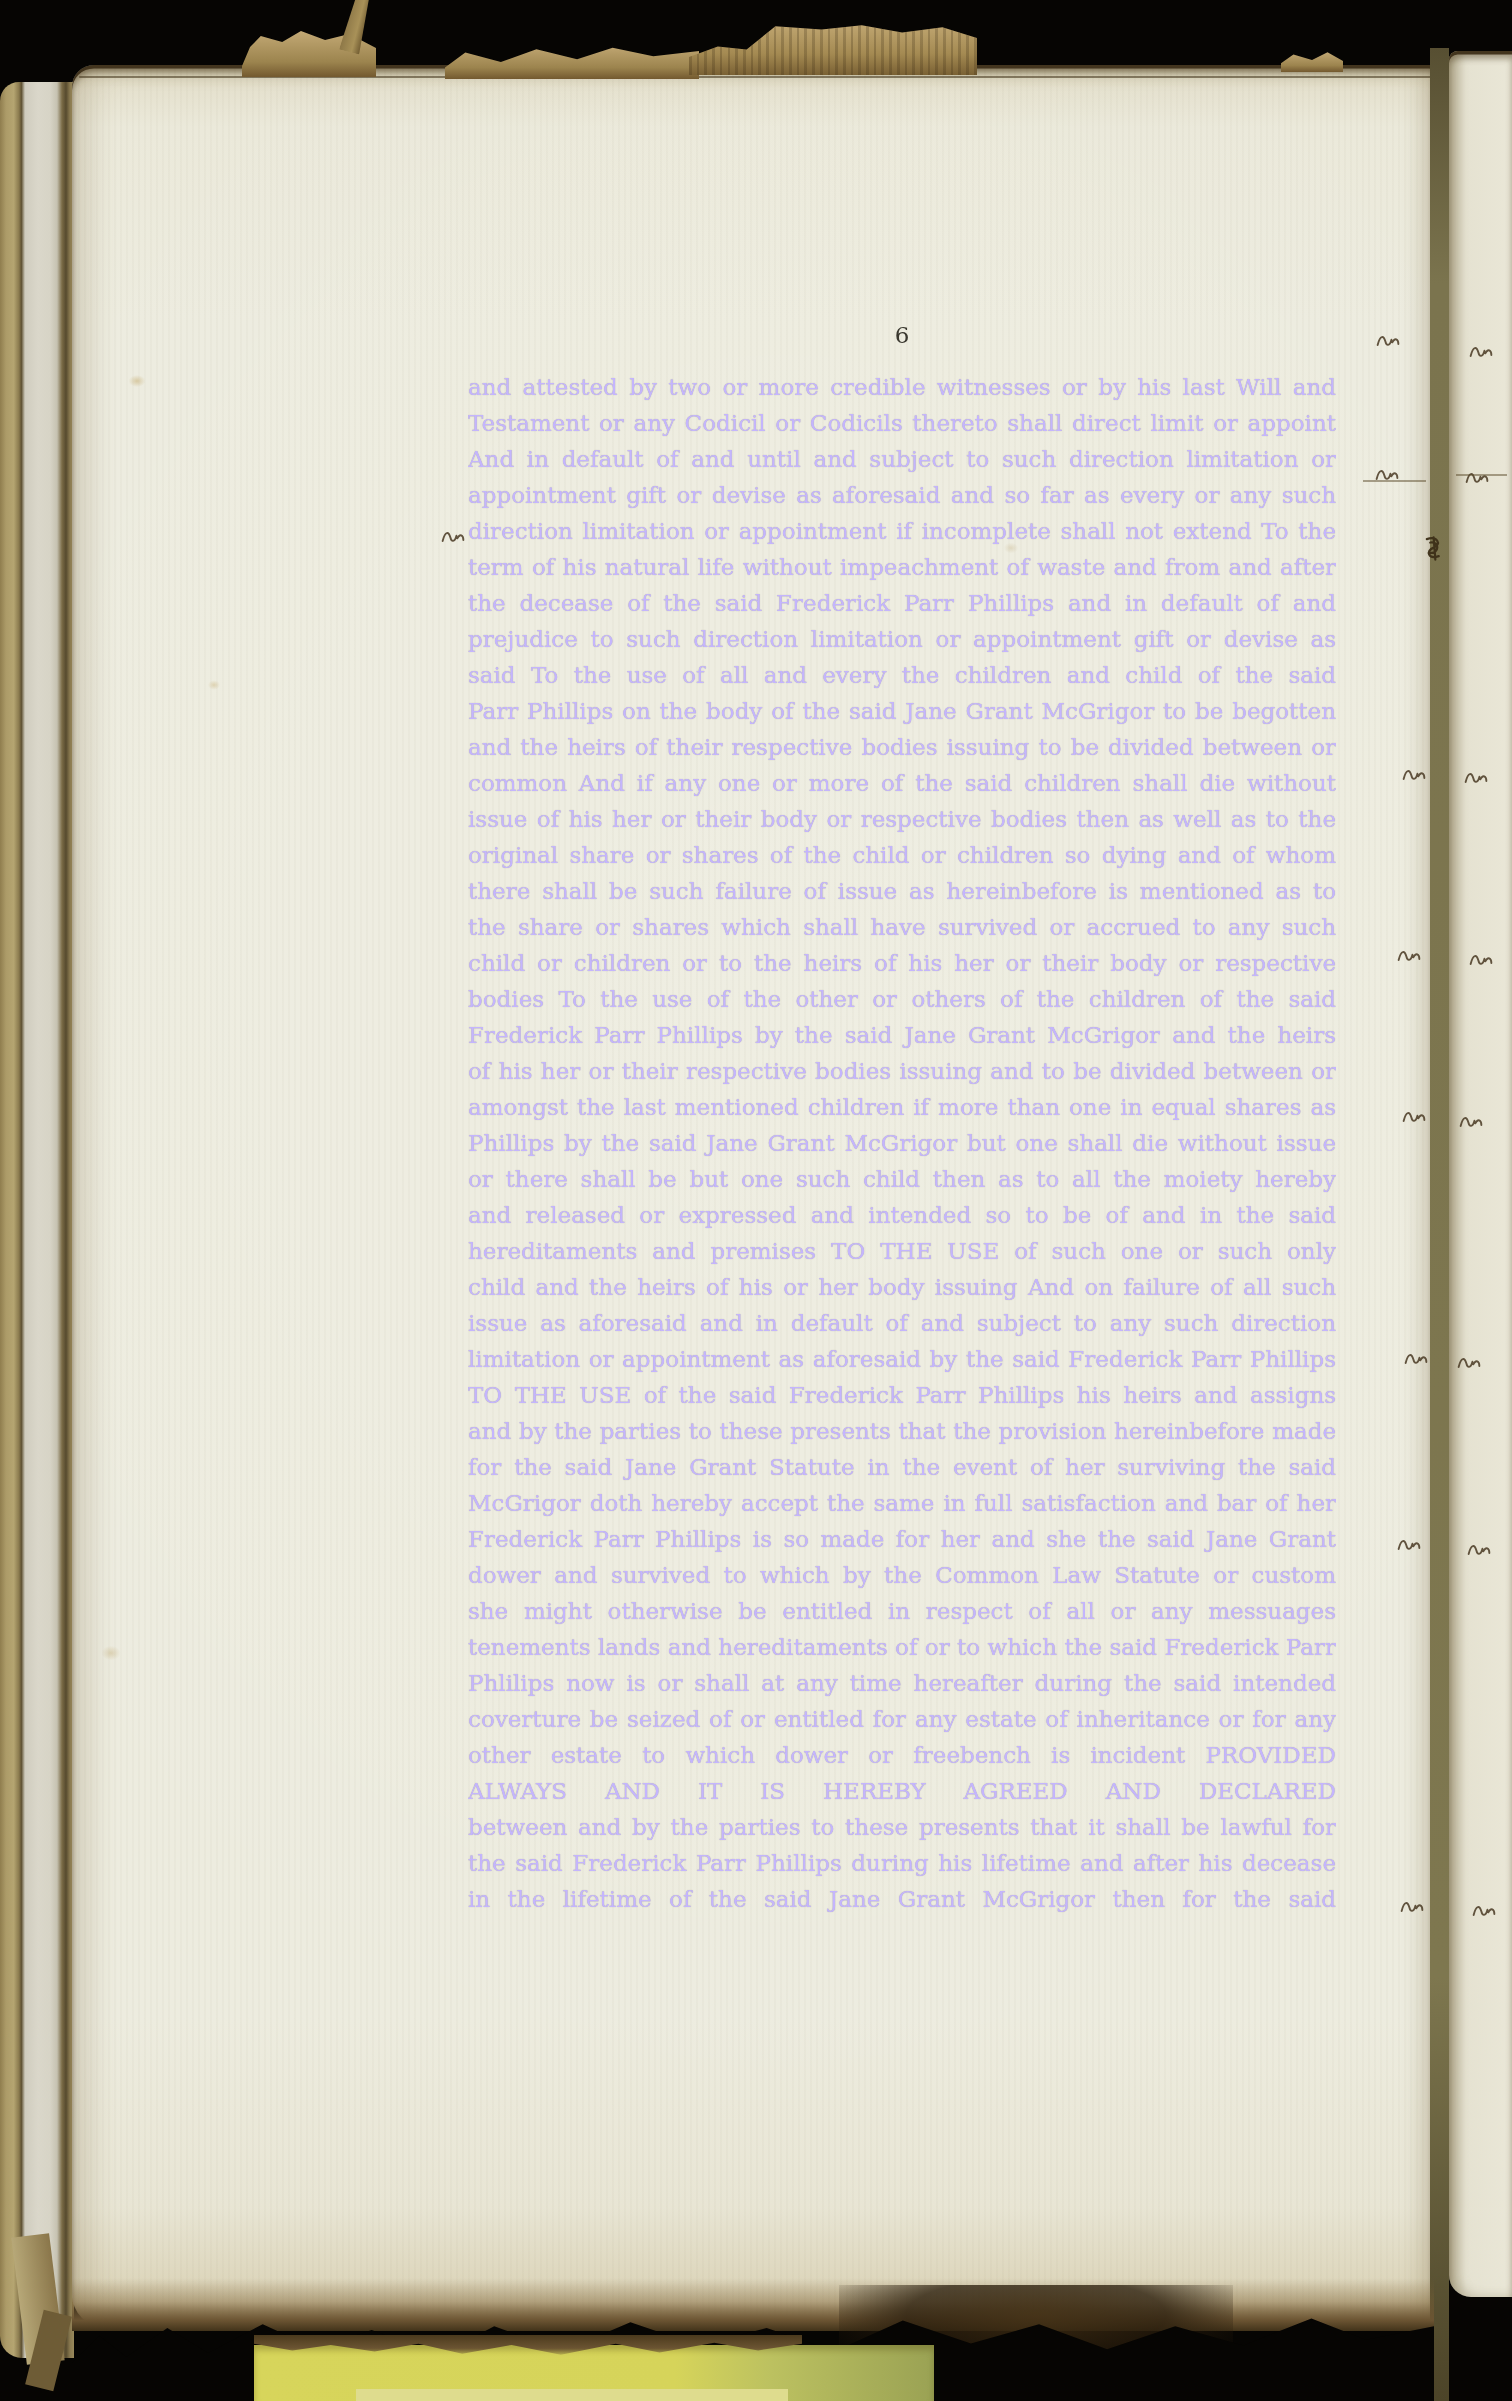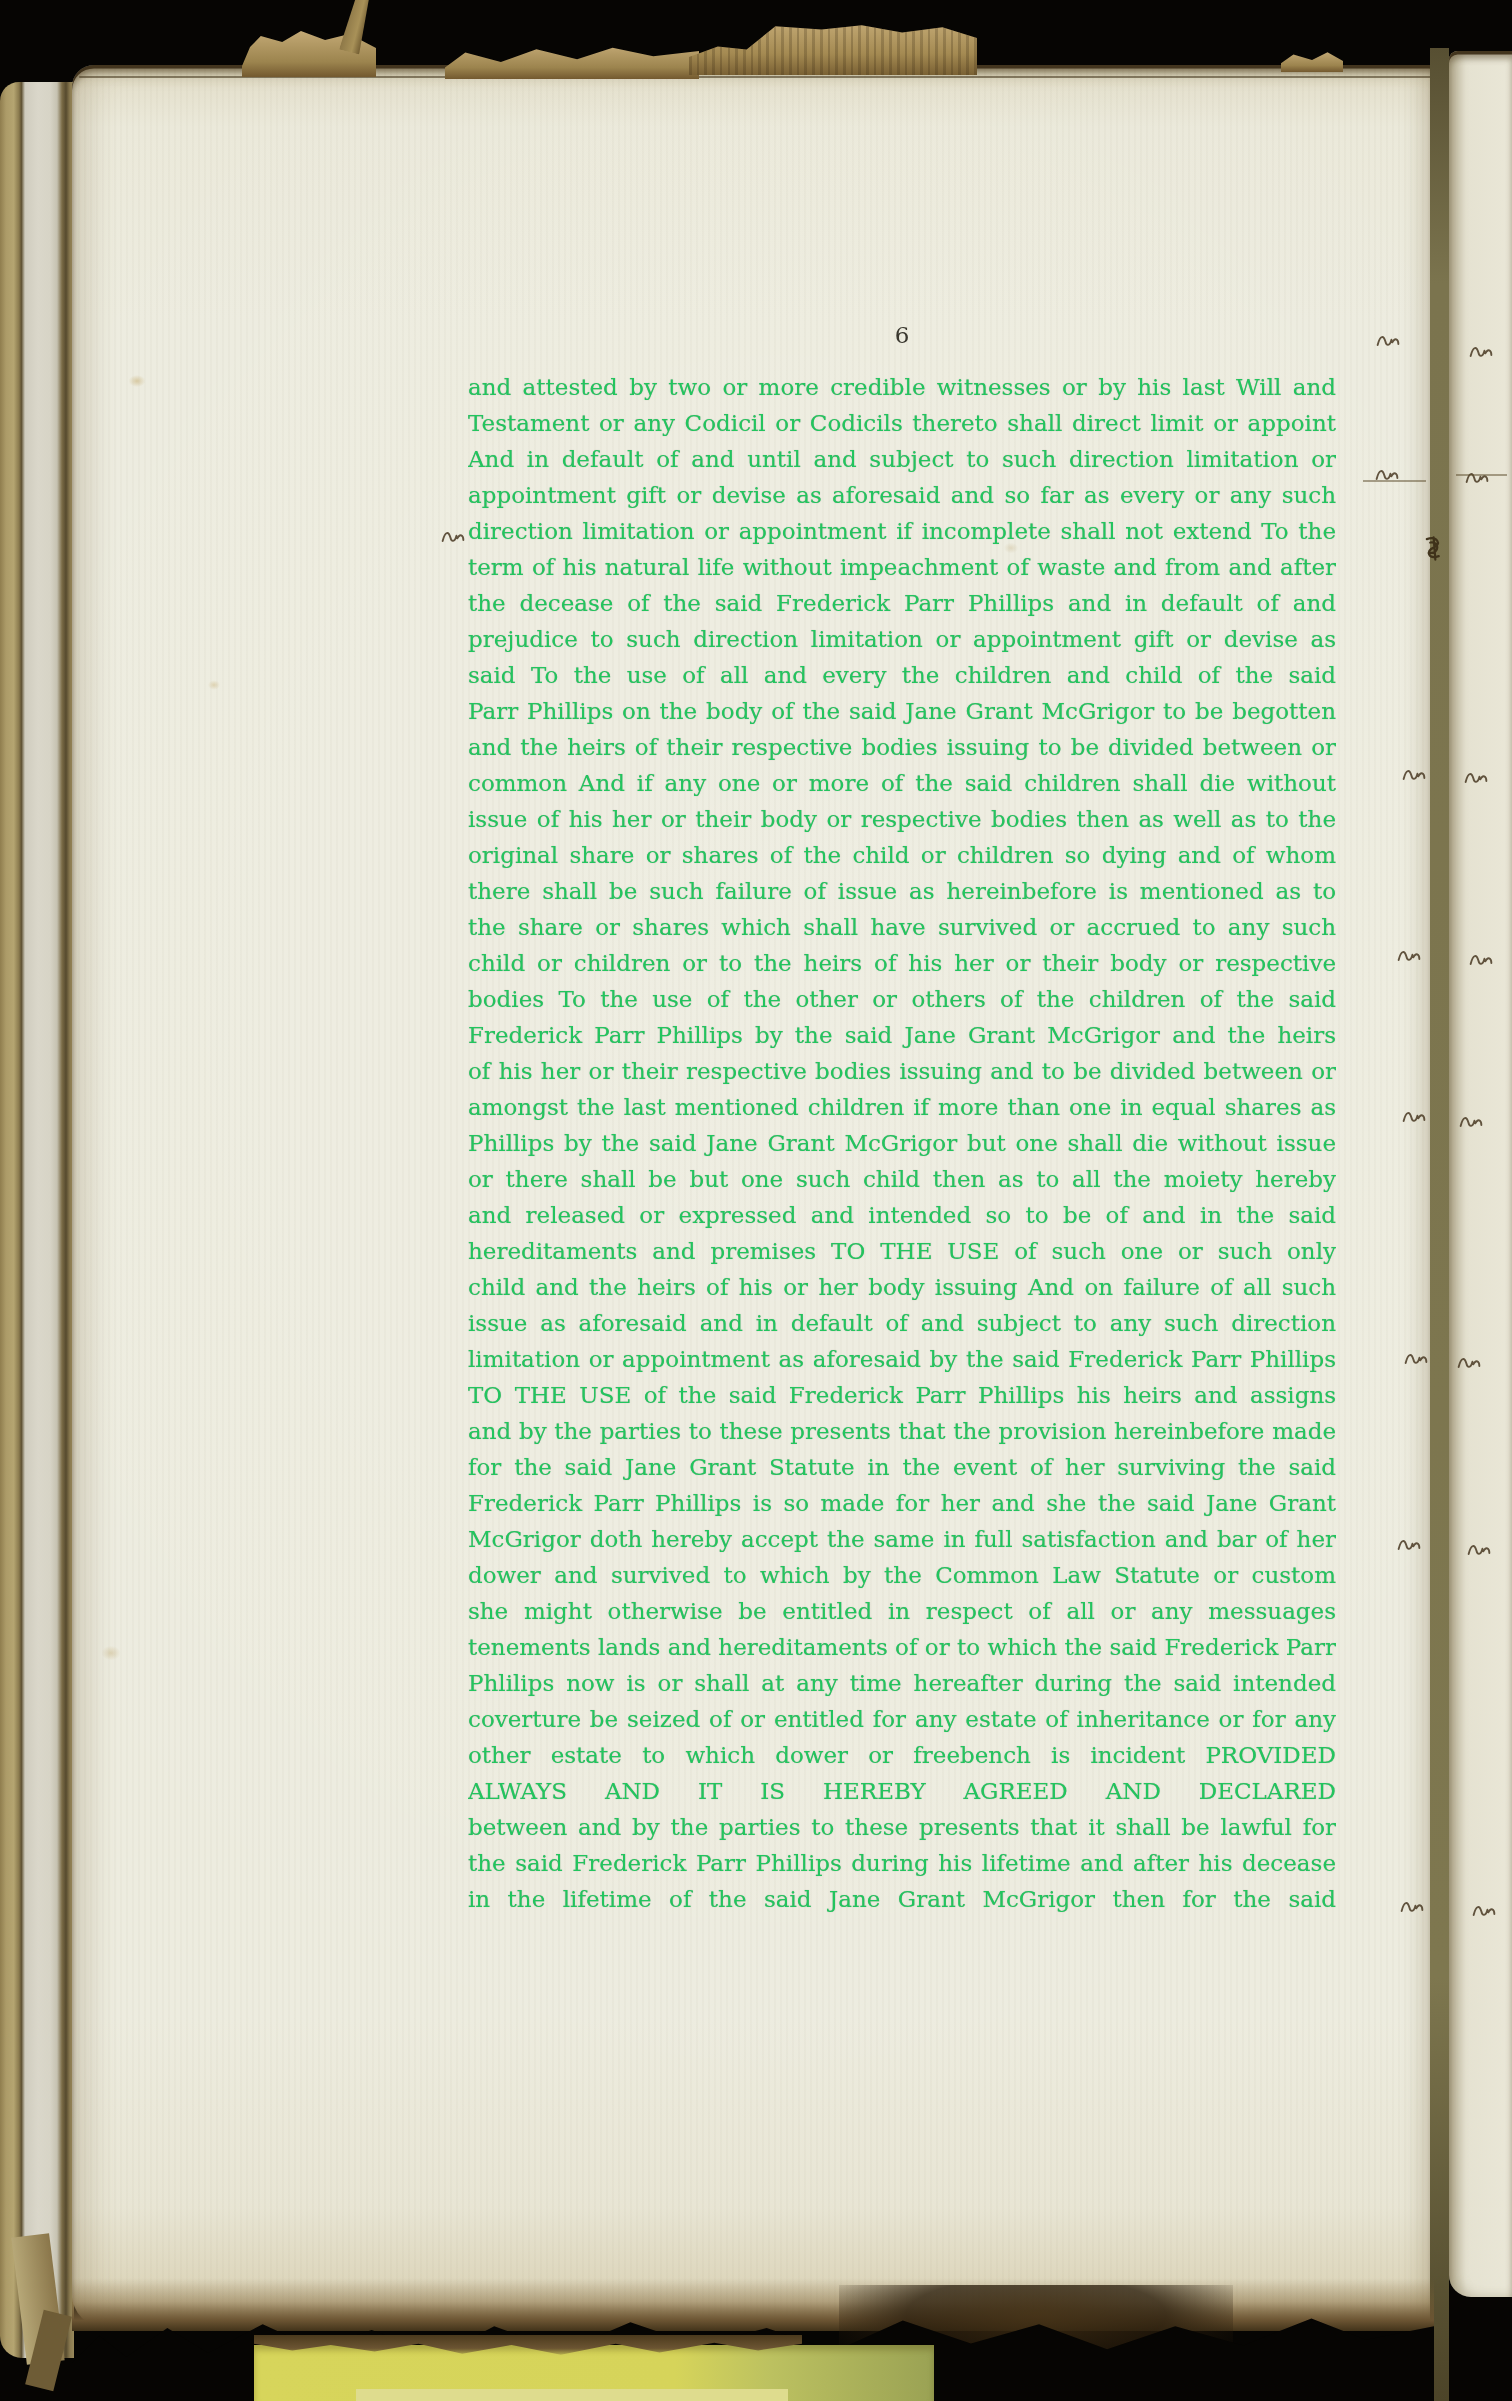--- a/index.html
+++ b/index.html
@@ -95,21 +95,21 @@
   
   .corner-bit-1{position:absolute;left:19px;top:2235px;width:38px;height:128px;background:linear-gradient(90deg,#b7a878,#8a764a);transform:rotate(-7deg);}
   .corner-bit-2{position:absolute;left:34px;top:2312px;width:29px;height:77px;background:#6e5c36;transform:rotate(14deg);}
   
   .page-number{
     position:absolute;left:468px;top:322px;width:868px;text-align:center;
     font-size:23px;color:#3a382f;
   }
   .text-col{
     position:absolute;left:468px;top:369px;width:868px;
-    font-size:23px;line-height:36px;color:#22c55e;
+    font-size:23px;line-height:36px;color:#c4b5fd;
     text-shadow:0 0 0.9px rgba(45,43,36,.35);
   }
   .tl{text-align:justify;text-align-last:justify;height:36px;overflow:hidden;white-space:normal;}
   
   .ink-mark{position:absolute;opacity:.85;}
   .hairline{position:absolute;height:1.7px;background:rgba(92,76,44,.5);}
   .hl-1{left:1363px;top:480px;width:63px;}
   .hl-2{left:1456px;top:474px;width:51px;}
   .knot{position:absolute;left:1420px;top:534px;opacity:.95;}
 </style>
@@ -159,22 +159,22 @@
       <div class="tl">Phillips by the said Jane Grant McGrigor but one shall die without issue</div>
       <div class="tl">or there shall be but one such child then as to all the moiety hereby granted</div>
       <div class="tl">and released or expressed and intended so to be of and in the said</div>
       <div class="tl">hereditaments and premises TO THE USE of such one or such only</div>
       <div class="tl">child and the heirs of his or her body issuing And on failure of all such</div>
       <div class="tl">issue as aforesaid and in default of and subject to any such direction</div>
       <div class="tl">limitation or appointment as aforesaid by the said Frederick Parr Phillips</div>
       <div class="tl">TO THE USE of the said Frederick Parr Phillips his heirs and assigns</div>
       <div class="tl">and by the parties to these presents that the provision hereinbefore made</div>
       <div class="tl">for the said Jane Grant Statute in the event of her surviving the said</div>
+      <div class="tl">McGrigor doth hereby accept the same in full satisfaction and bar of her</div>
       <div class="tl">Frederick Parr Phillips is so made for her and she the said Jane Grant</div>
-      <div class="tl">McGrigor doth hereby accept the same in full satisfaction and bar of her</div>
       <div class="tl">dower and survived to which by the Common Law Statute or custom</div>
       <div class="tl">she might otherwise be entitled in respect of all or any messuages</div>
       <div class="tl">tenements lands and hereditaments of or to which the said Frederick Parr</div>
       <div class="tl">Phlilips now is or shall at any time hereafter during the said intended</div>
       <div class="tl">coverture be seized of or entitled for any estate of inheritance or for any</div>
       <div class="tl">other estate to which dower or freebench is incident PROVIDED</div>
       <div class="tl">ALWAYS AND IT IS HEREBY AGREED AND DECLARED</div>
       <div class="tl">between and by the parties to these presents that it shall be lawful for</div>
       <div class="tl">the said Frederick Parr Phillips during his lifetime and after his decease</div>
       <div class="tl">in the lifetime of the said Jane Grant McGrigor then for the said</div>

